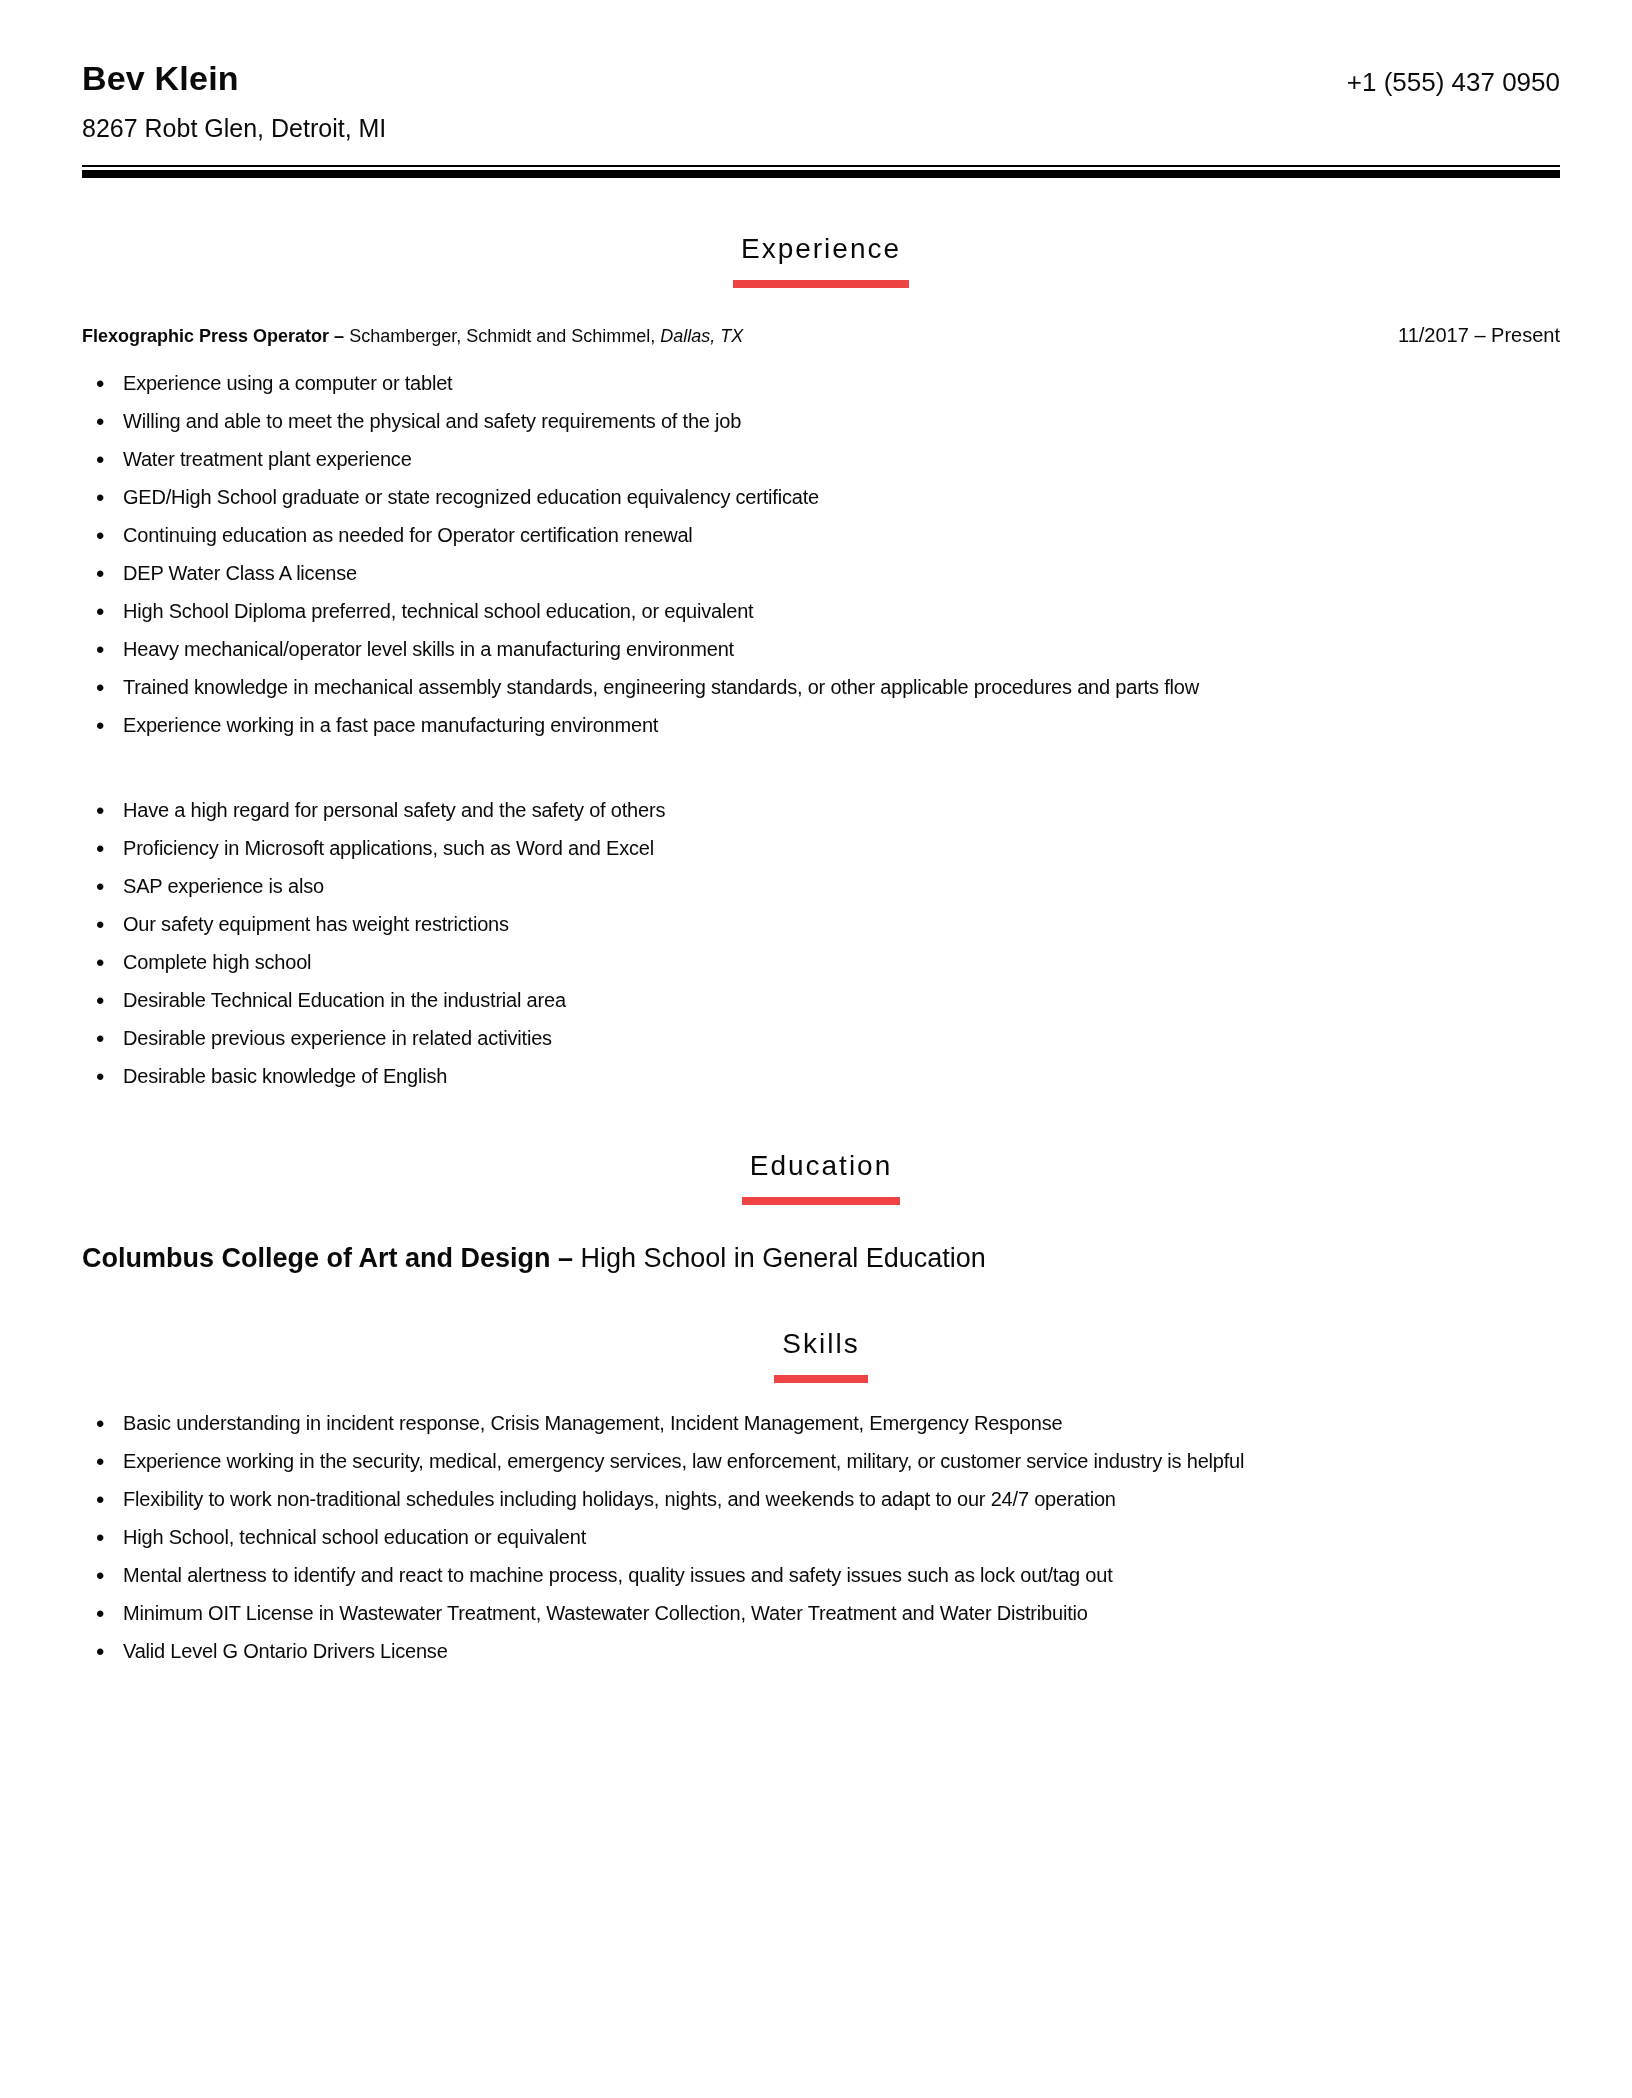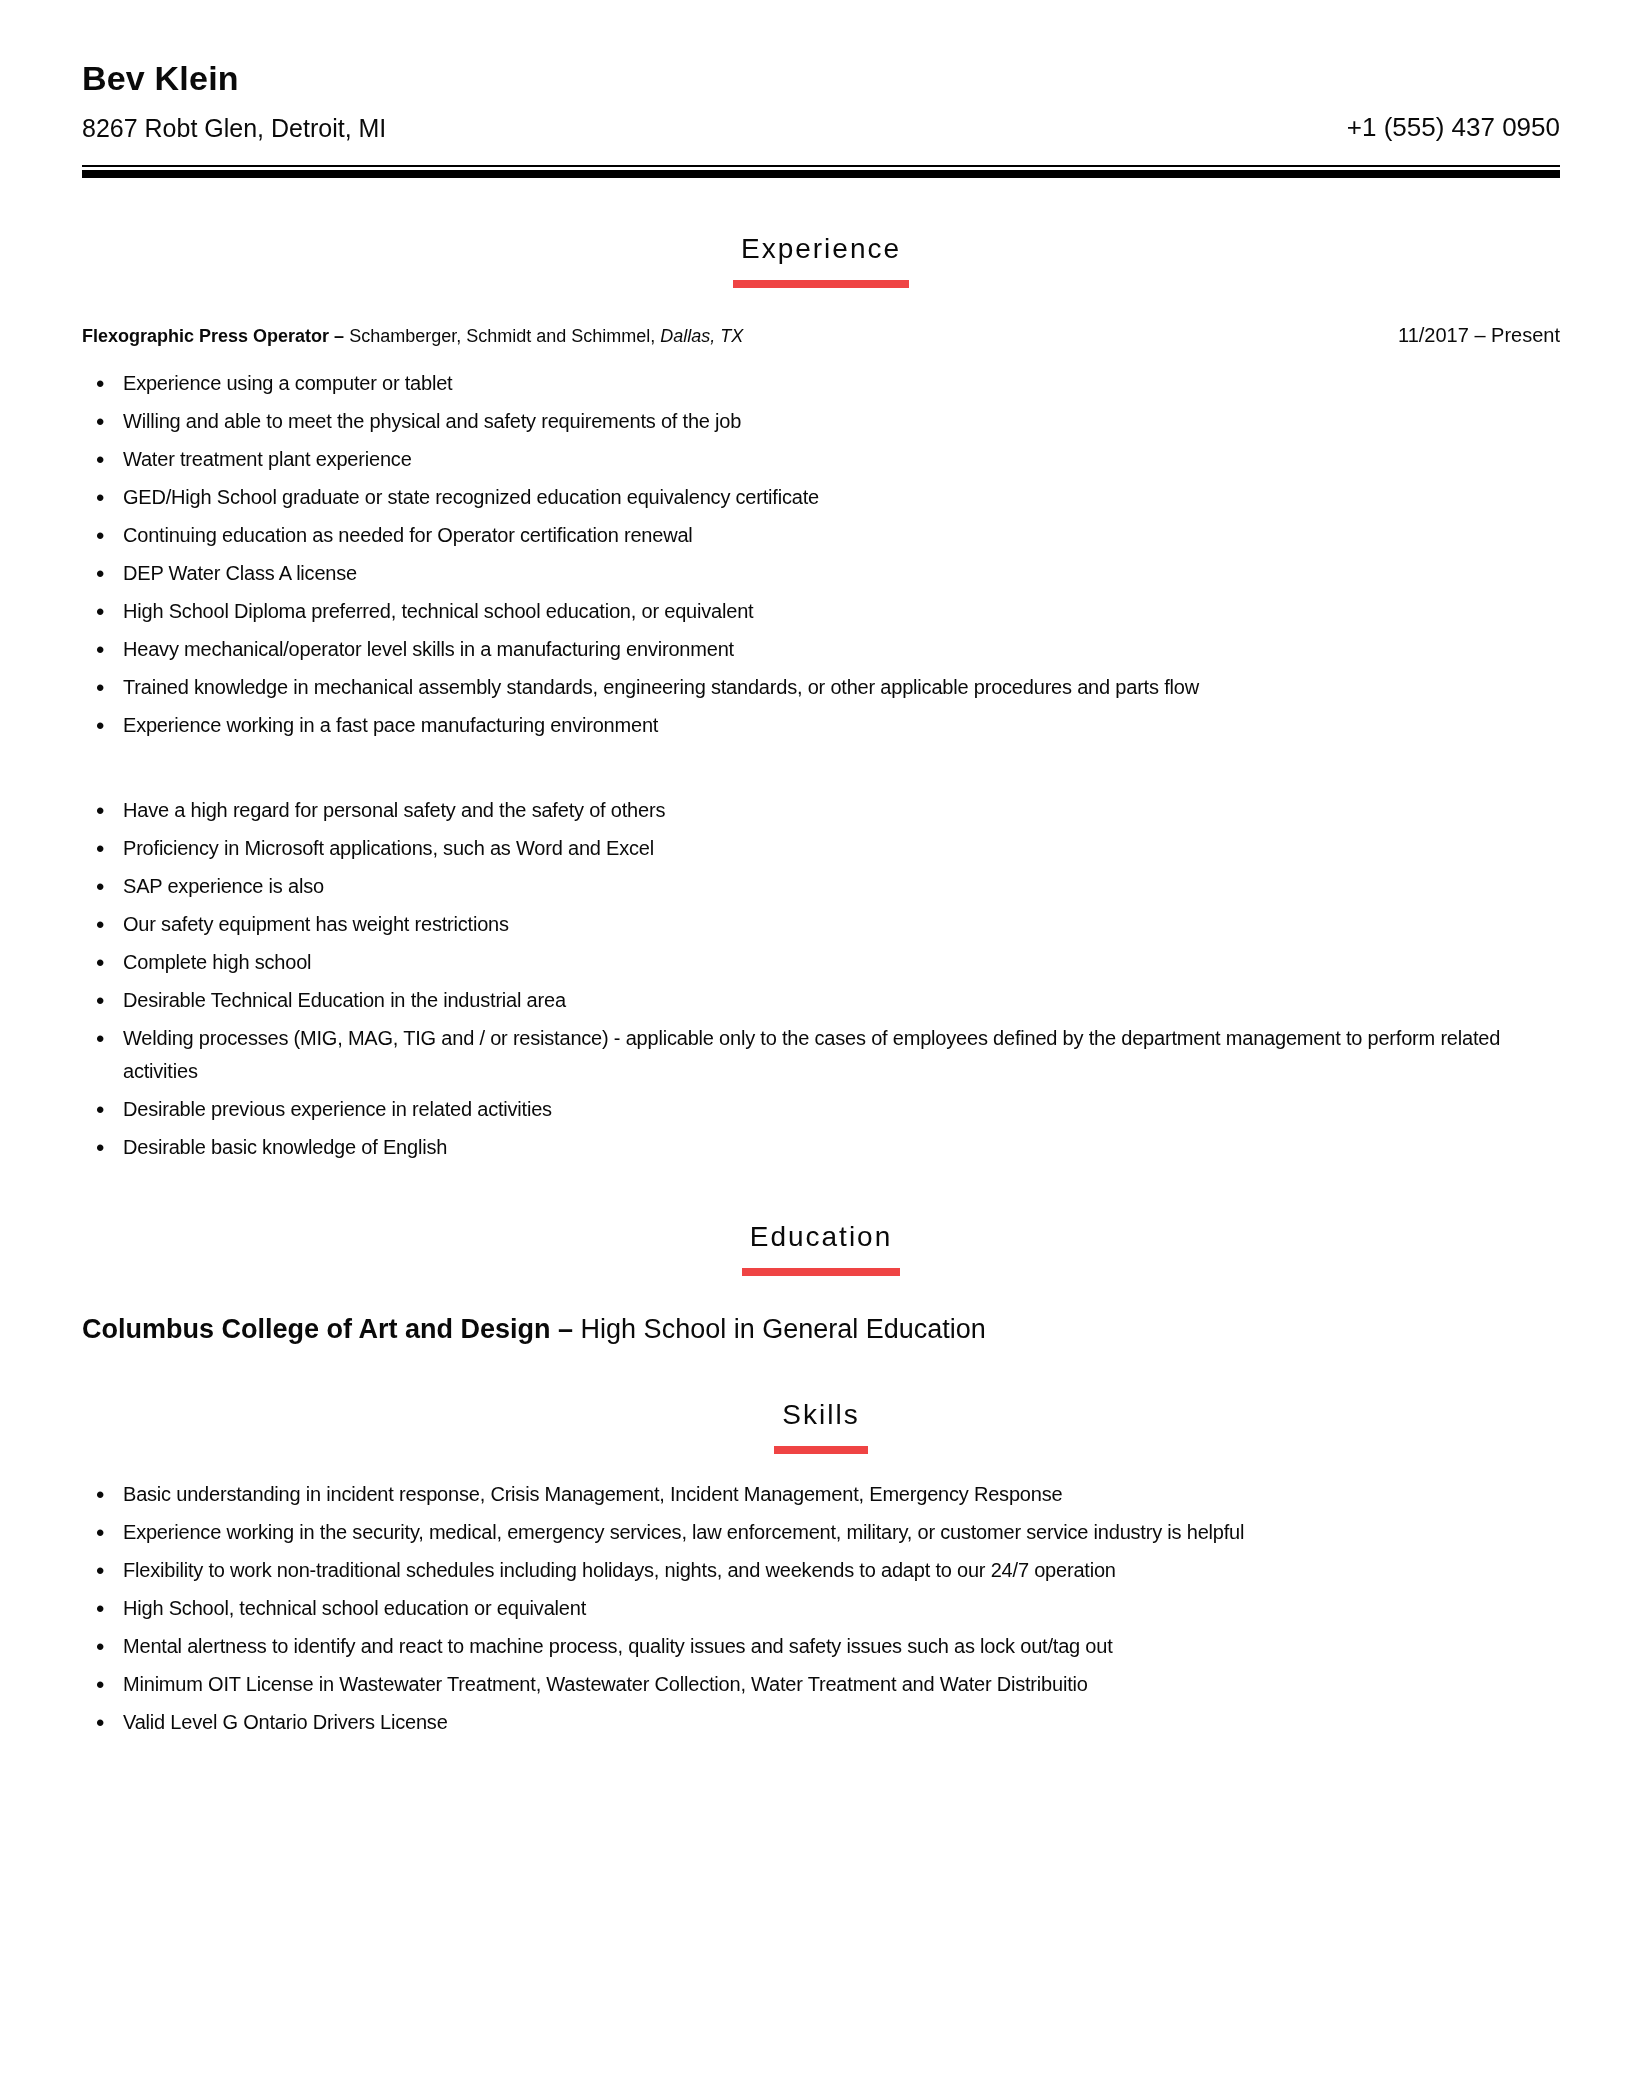--- a/index.html
+++ b/index.html
@@ -15,21 +15,21 @@
   .page {
     width: 100%;
     height: 100%;
     padding: 58px 72px 0 82px;
   }
 
   
   .header {
     display: flex;
     justify-content: space-between;
-    align-items: flex-end;
+    align-items: flex-start;
   }
   .person-name {
     font-size: 34px;
     font-weight: 700;
     line-height: 40px;
     letter-spacing: 0.2px;
   }
   .address {
     font-size: 25px;
     line-height: 30px;
@@ -154,21 +154,20 @@
   </div>
 
   <div class="job">
     <ul class="bullets">
         <li>Have a high regard for personal safety and the safety of others</li>
         <li>Proficiency in Microsoft applications, such as Word and Excel</li>
         <li>SAP experience is also</li>
         <li>Our safety equipment has weight restrictions</li>
         <li>Complete high school</li>
         <li>Desirable Technical Education in the industrial area</li>
-        <li>Welding processes (MIG, MAG, TIG and / or resistance) - applicable only to the cases of employees defined by the department management to perform related activities</li>
         <li>Desirable previous experience in related activities</li>
         <li>Desirable basic knowledge of English</li>
       </ul>
   </div>
 
   <div class="section-heading education">
     <span class="heading-text">Education</span>
   </div>
 
   <div class="education-line">

